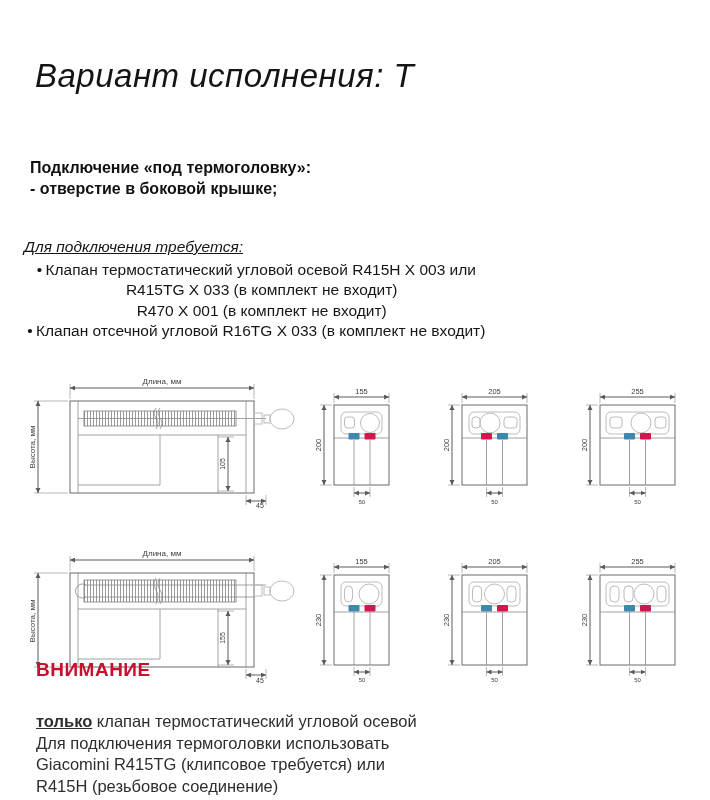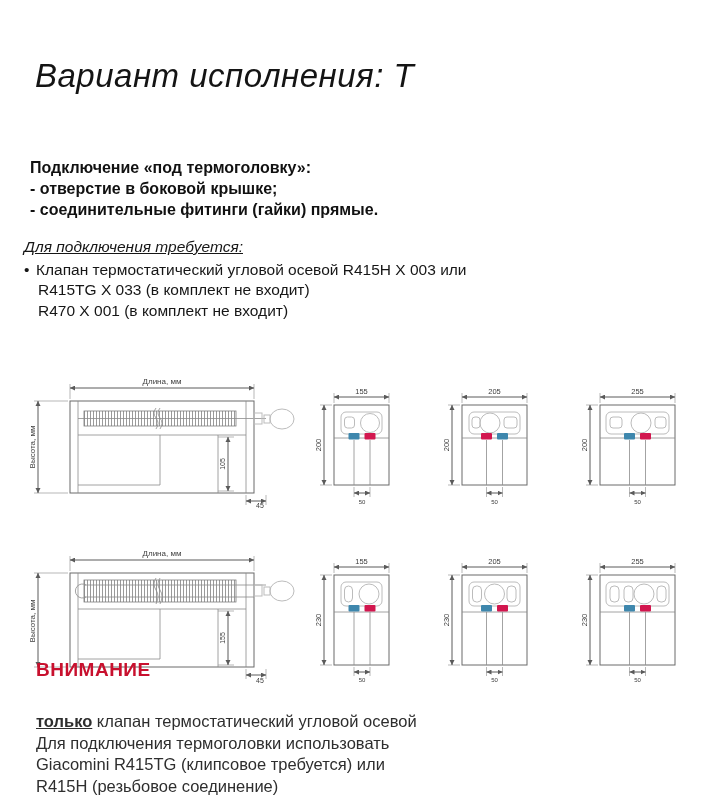--- a/index.html
+++ b/index.html
@@ -4,21 +4,21 @@
 <style>
   html,body{margin:0;padding:0;background:#fff;}
   .page{position:relative;width:710px;height:800px;background:#ffffff;overflow:hidden;
         font-family:"Liberation Sans","DejaVu Sans",sans-serif;color:#1a1a1a;margin-top:11px;}
   .title{position:absolute;left:35px;top:46px;font-size:33px;font-style:italic;
          font-weight:400;color:#141414;letter-spacing:.5px;white-space:nowrap;}
   .intro{position:absolute;left:30px;top:146px;font-size:16px;font-weight:700;
          line-height:21px;color:#111;}
   .reqs{position:absolute;left:24px;top:226px;font-size:15.5px;line-height:20.5px;color:#161616;}
   .req-heading{font-style:italic;font-weight:400;text-decoration:underline;margin-bottom:2px;}
-  .req-line{white-space:nowrap;}
+  .req-line{white-space:nowrap;text-align:center;}
   .req-line .bullet{display:inline-block;width:12px;}
   .req-line.indent{padding-left:14px;}
   .diagrams{position:absolute;display:flex;align-items:flex-start;gap:16px;left:26px;}
   .row1{top:364px;}
   .row2{top:536px;}
   .diagrams svg.small{margin-top:10px;}
   .row2 svg.small{margin-top:8px;}
   svg text{font-family:"Liberation Sans","DejaVu Sans",sans-serif;fill:#3c3c3c;}
   .dim{stroke:#5a5a5a;stroke-width:1;fill:none;}
   .ext{stroke:#9a9a9a;stroke-width:.7;fill:none;}
@@ -48,30 +48,32 @@
   </defs>
 </svg>
 
 <div class="page">
 
   <div class="title">Вариант исполнения: Т</div>
 
   <div class="intro">
     <div>Подключение «под термоголовку»:</div>
     <div>- отверстие в боковой крышке;</div>
-    <div>- соединительные фитинги (гайки) прямые.</div>
   </div>
 
   <div class="reqs">
     <div class="req-heading">Для подключения требуется:</div>
     <div class="req-line">
       <span class="bullet">•</span><span>Клапан термостатический угловой осевой R415H X 003 или</span>
     </div>
     <div class="req-line indent">R415TG X 033 (в комплект не входит)</div>
     <div class="req-line indent">R470 X 001 (в комплект не входит)</div>
+    <div class="req-line">
+      <span class="bullet">•</span><span>Клапан отсечной угловой R16TG X 033 (в комплект не входит)</span>
+    </div>
   </div>
 
   <div class="diagrams row1">
 
     <svg class="side" width="272" height="134" viewBox="0 0 272 134">
       <text x="136" y="9" font-size="8" text-anchor="middle">Длина, мм</text>
       <line class="ext" x1="44" y1="24" x2="44" y2="9"></line>
         <line class="ext" x1="228" y1="24" x2="228" y2="9"></line>
       <line class="dim" x1="44" y1="13" x2="228" y2="13" marker-start="url(#as)" marker-end="url(#ae)"></line>
       <text x="7" y="74" font-size="8" text-anchor="middle" transform="rotate(-90 7 72)">Высота, мм</text>

